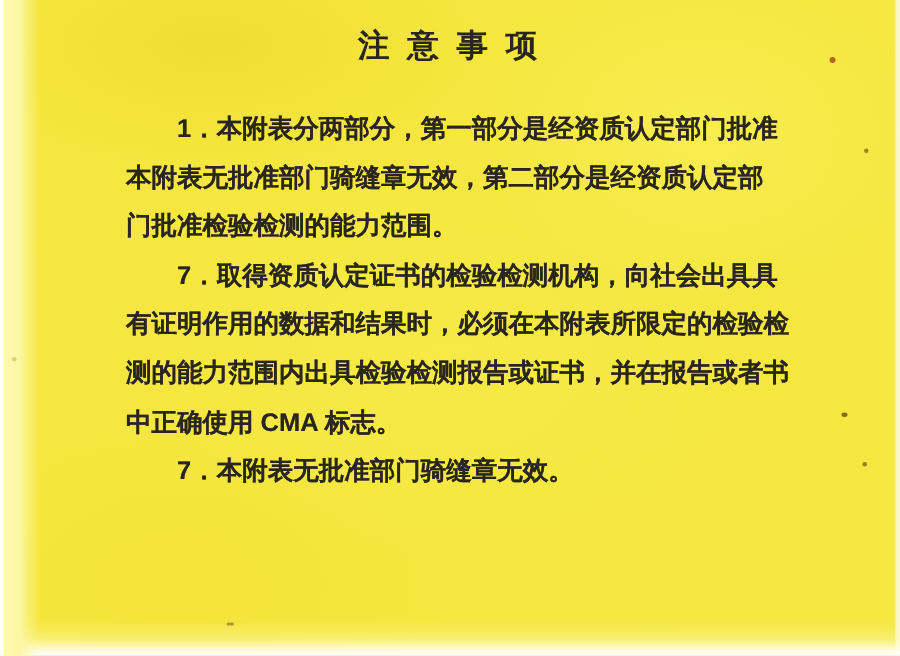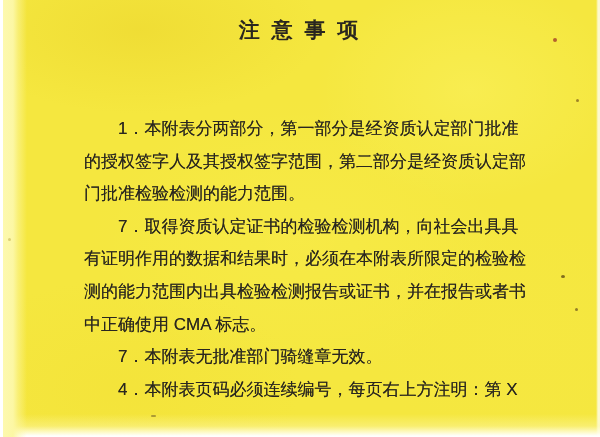--- a/index.html
+++ b/index.html
@@ -50,23 +50,22 @@
     color: var(--ink, #29261f);
     white-space: pre;
   }
   .body-text {
     position: absolute;
     left: 84px;
     top: 70px;
     width: 440px;
     color: var(--ink, #29261f);
     font-size: 17px;
-    font-weight: normal;
+    font-weight: bold;
     text-shadow: 0 0 0.4px rgba(41,38,31,0.7);
-    margin-top: 43px;
   }
   .line {
     height: 32.6px;
     line-height: 32.6px;
     white-space: pre;
   }
   .indent { padding-left: 34px; }
   .speck {
     position: absolute;
     border-radius: 50%;
@@ -74,28 +73,27 @@
 </style>
 </head>
 <body>
 
 <div class="page">
 
   <div class="title">注 意 事 项</div>
 
   <div class="body-text">
     <div class="line indent">1．本附表分两部分，第一部分是经资质认定部门批准</div>
-    <div class="line">的授权签字人及其授权签字范围，第二部分是经资质认定部</div>
+    <div class="line">本附表无批准部门骑缝章无效，第二部分是经资质认定部</div>
     <div class="line">门批准检验检测的能力范围。</div>
     <div class="line indent">7．取得资质认定证书的检验检测机构，向社会出具具</div>
     <div class="line">有证明作用的数据和结果时，必须在本附表所限定的检验检</div>
     <div class="line">测的能力范围内出具检验检测报告或证书，并在报告或者书</div>
     <div class="line">中正确使用 CMA 标志。</div>
     <div class="line indent">7．本附表无批准部门骑缝章无效。</div>
-    <div class="line indent">4．本附表页码必须连续编号，每页右上方注明：第 X</div>
   </div>
 
   <div class="speck" style="left:553px; top:38px; width:4px; height:4px; background:#b4622e;"></div>
   <div class="speck" style="left:576px; top:99px; width:3px; height:3px; background:#8a6a20; opacity:0.8;"></div>
   <div class="speck" style="left:561px; top:275px; width:4px; height:3px; background:#6b5618; opacity:0.85;"></div>
   <div class="speck" style="left:575px; top:308px; width:3px; height:3px; background:#7a6420; opacity:0.8;"></div>
   <div class="speck" style="left:151px; top:415px; width:5px; height:2px; background:#9a8830; opacity:0.8; border-radius:2px;"></div>
   <div class="speck" style="left:8px; top:238px; width:3px; height:3px; background:#d8cc70; opacity:0.9;"></div>
 
 </div>

